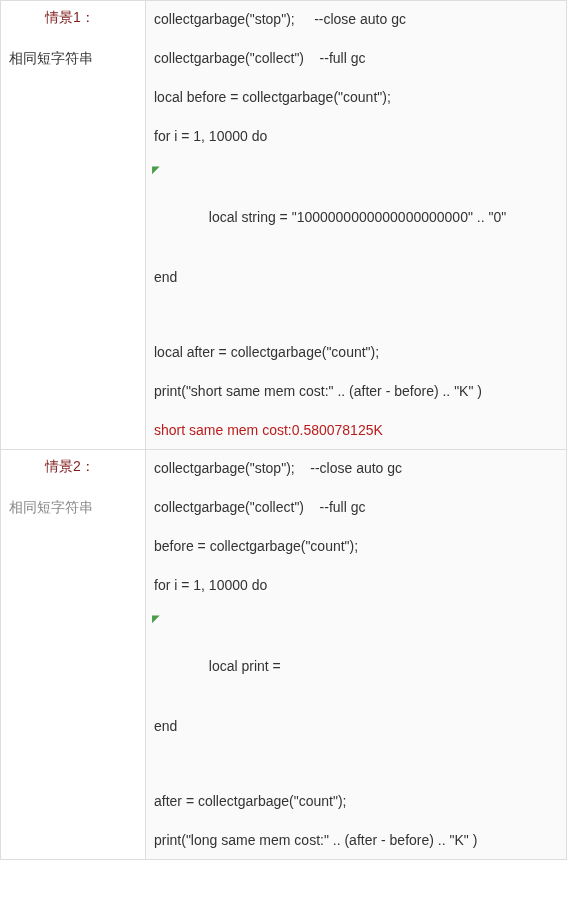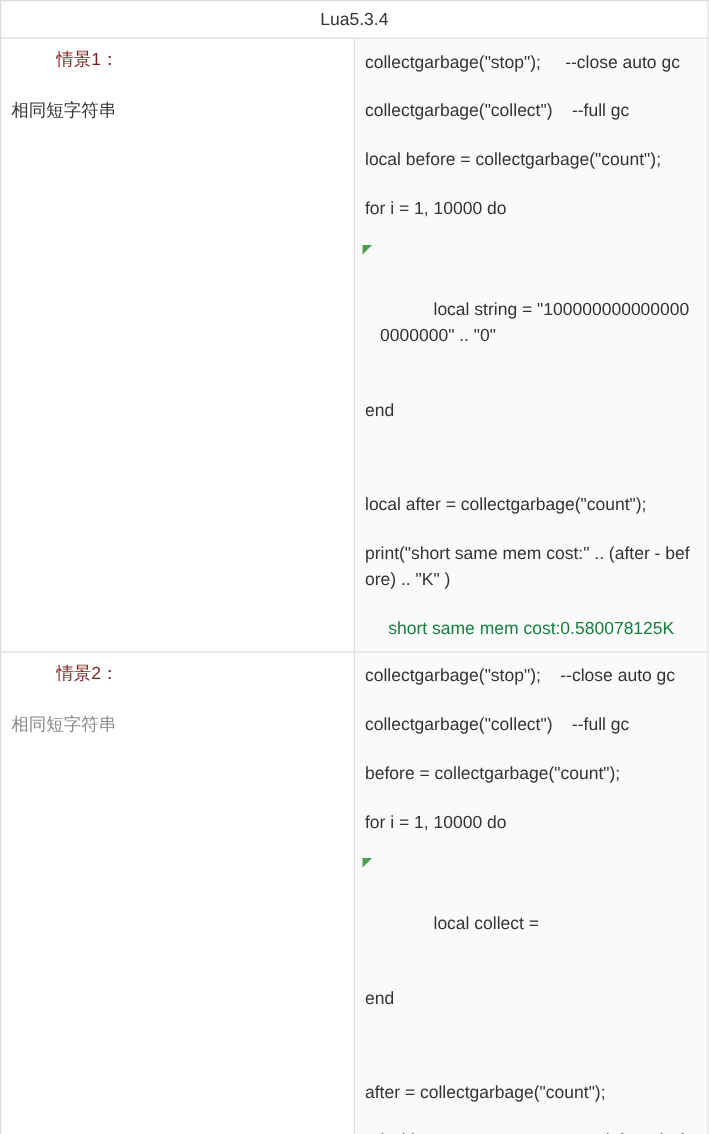--- a/index.html
+++ b/index.html
@@ -66,37 +66,31 @@
       position: relative;
     }
     .tick-mark {
       color: #4a9d4a;
       font-size: 10px;
       position: absolute;
       left: -2px;
       top: -3px;
     }
     .output {
-      color: #15803d;
-      text-align: center;
+      color: #b91c1c;
     }
     .gap {
       height: 36px;
     }
   </style>
 </head>
 <body>
 
 <table>
   <tbody>
-      <tr>
-    <td class="header-cell" colspan="2">
-      <span>Lua5.3.4</span>
-    </td>
-  </tr>
 
   <tr>
     <td class="col-left">
       <div class="scenario-title">情景1：</div>
       <div class="scenario-sub">相同短字符串</div>
     </td>
     <td class="col-right">
       <div class="code-line">collectgarbage("stop");     --close auto gc</div>
       <div class="code-line">collectgarbage("collect")    --full gc</div>
       <div class="code-line">local before = collectgarbage("count");</div>
@@ -118,21 +112,21 @@
       <div class="scenario-title">情景2：</div>
       <div class="scenario-sub gray">相同短字符串</div>
     </td>
     <td class="col-right">
       <div class="code-line">collectgarbage("stop");    --close auto gc</div>
       <div class="code-line">collectgarbage("collect")    --full gc</div>
       <div class="code-line">before = collectgarbage("count");</div>
       <div class="code-line">for i = 1, 10000 do</div>
       <div class="code-line indent">
         <span class="tick-mark">◤</span>
-        <span>   local collect =</span>
+        <span>   local print =</span>
       </div>
       <div class="code-line">end</div>
       <div class="gap"></div>
       <div class="code-line">after = collectgarbage("count");</div>
       <div class="code-line">print("long same mem cost:" .. (after - before) .. "K" )</div>
     </td>
   </tr>
 </tbody>
   </table>
 

